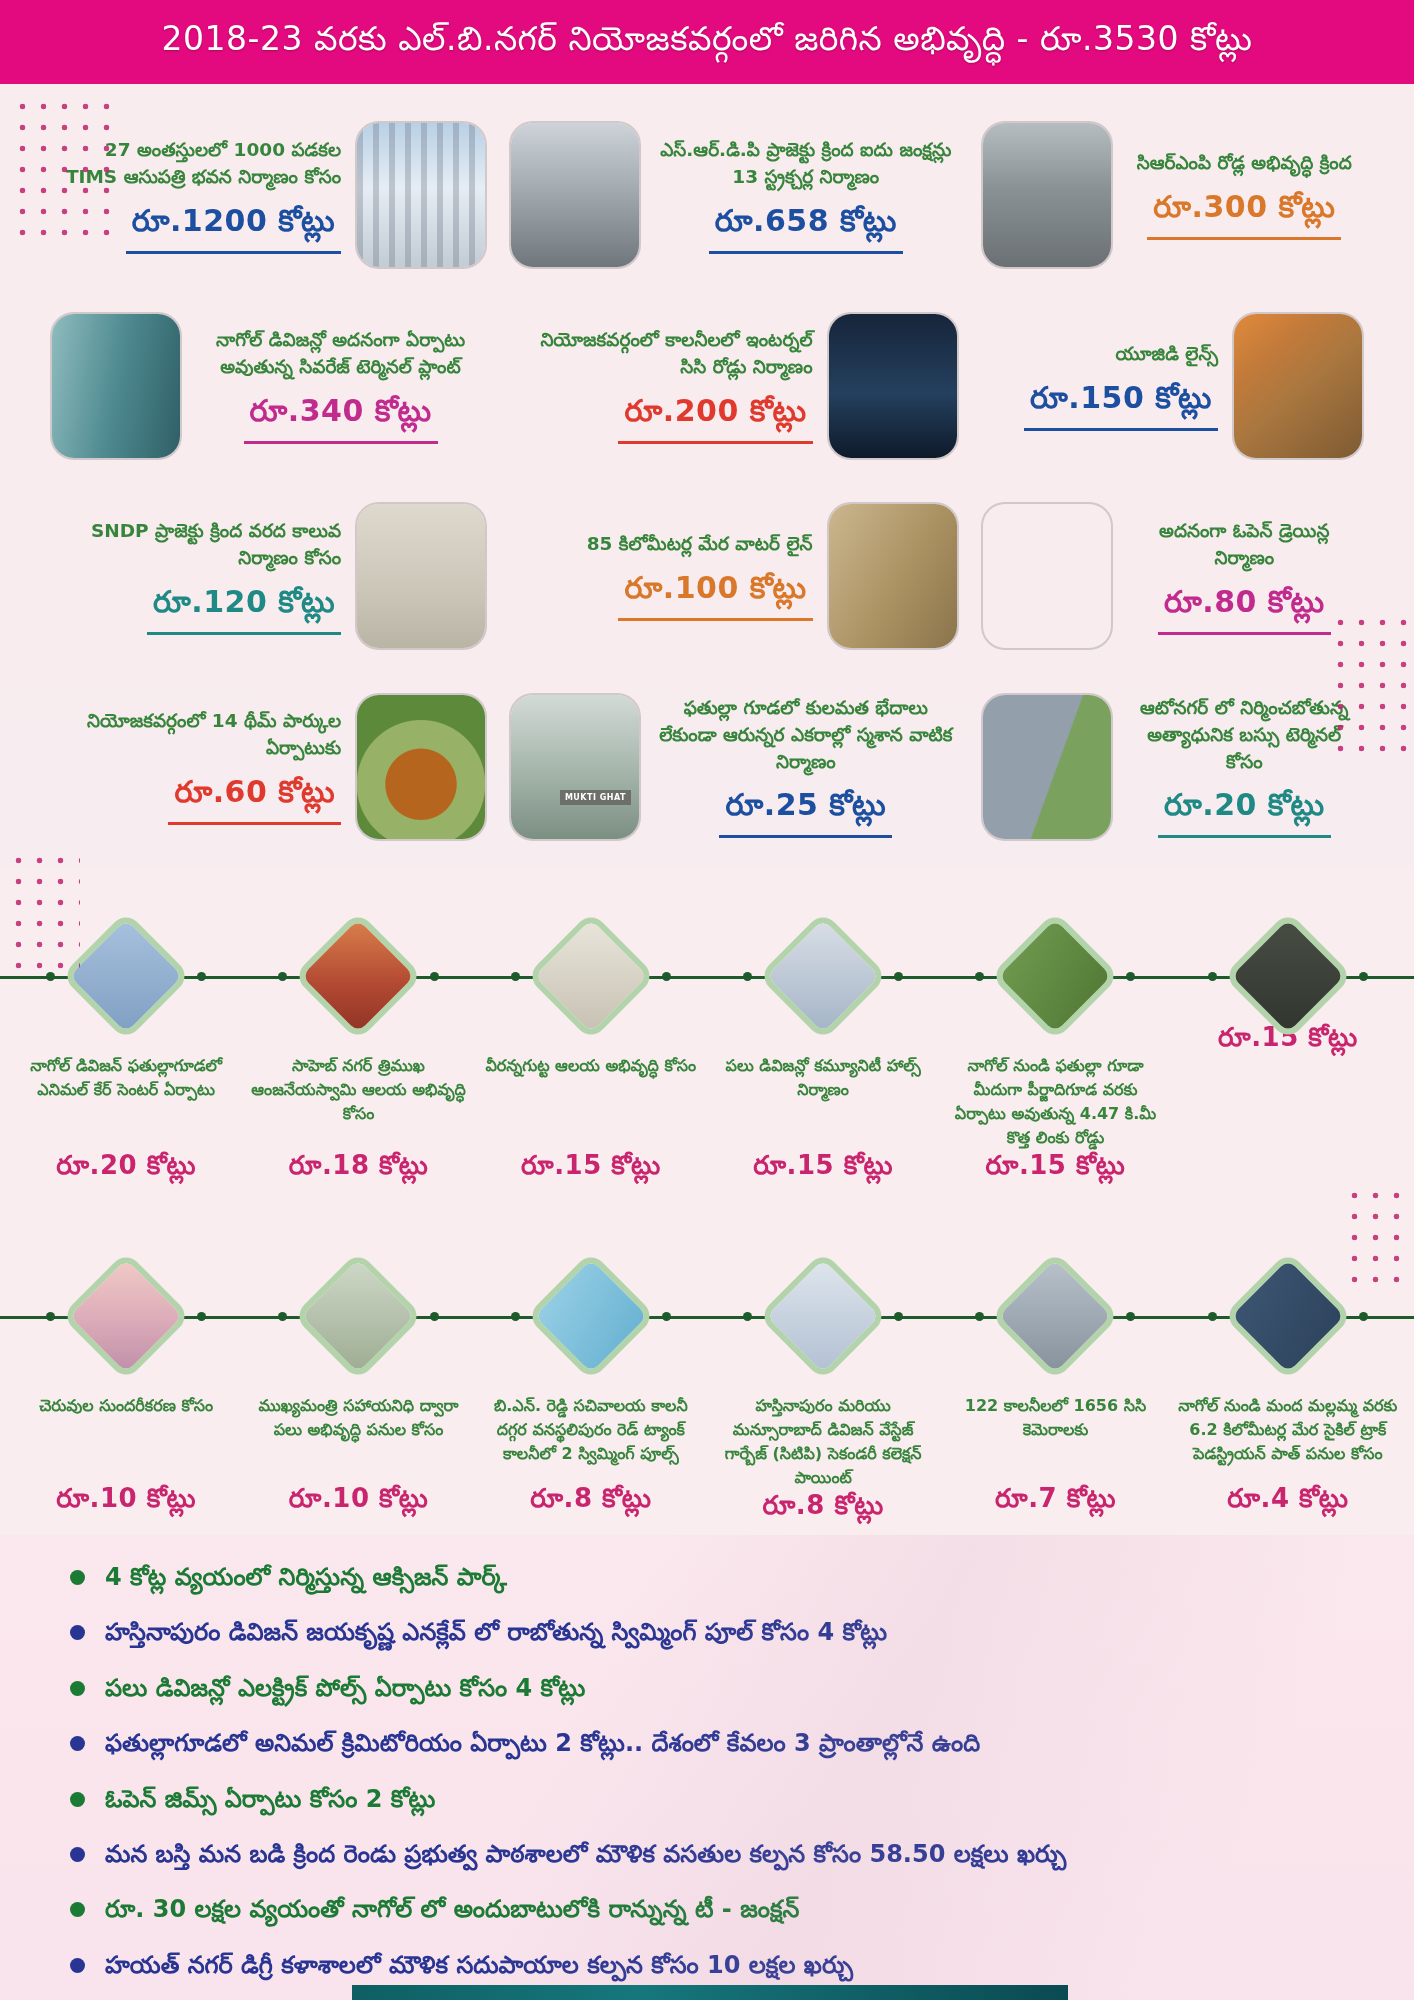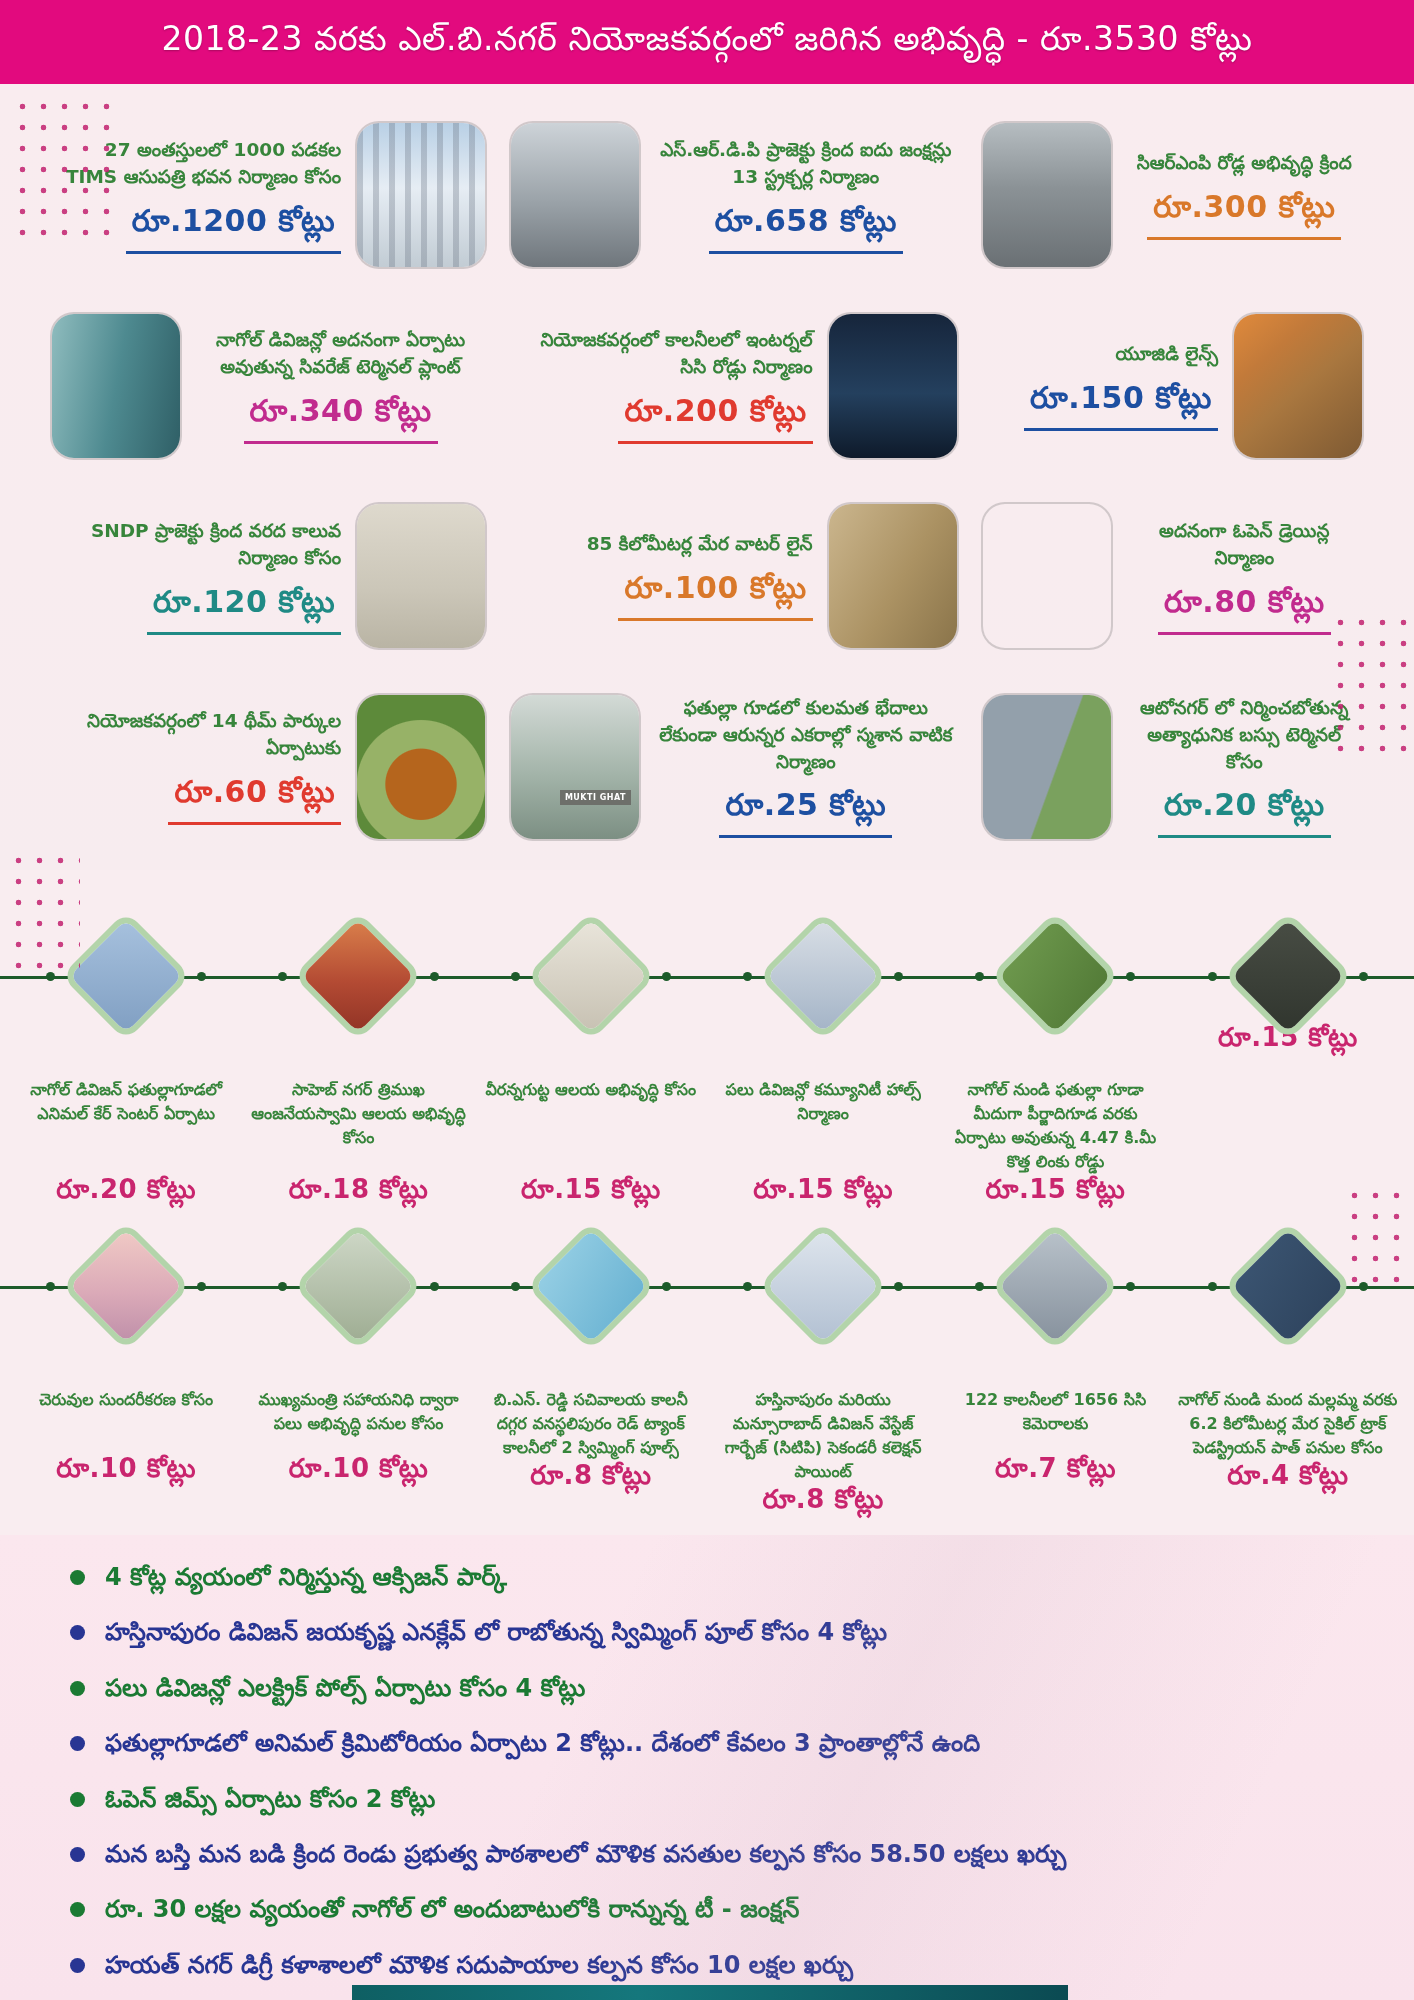--- a/index.html
+++ b/index.html
@@ -45,29 +45,29 @@
   .p7{background:linear-gradient(180deg,#ded9cd 0%,#cbc6b8 60%,#b9b4a4 100%)}
   .p8{background:linear-gradient(120deg,#cbb68e 0%,#ab9263 55%,#8a744a 100%)}
   .p9{background:linear-gradient(120deg,#b7a486 0%,#9c886 45%,#8f7a58 100%)}
   .p10{background:radial-gradient(circle at 50% 62%,#b5651d 0 32%,#97b267 33% 58%,#5d8a3a 59% 100%)}
   .p11{background:linear-gradient(180deg,#d3dad6 0%,#a3b4a9 55%,#7c8f83 100%)}
   .p12{background:linear-gradient(110deg,#93a0ab 0 55%,#7aa15e 56% 100%)}
 
   
   .trow{position:absolute;left:0;width:100%;display:flex;padding:0 10px;z-index:2}
   .trow1{top:880px;height:352px}
-  .trow2{top:1190px;height:300px}
+  .trow2{top:1220px;height:300px}
   .tline{position:absolute;left:0;width:100%;height:3px;background:#1d5b2a;top:96px;z-index:1}
   .ms{flex:1;display:flex;flex-direction:column;align-items:center;position:relative;min-width:0;padding:0 6px}
   .ms::before,.ms::after{content:"";position:absolute;top:92px;width:9px;height:9px;border-radius:50%;background:#1d5b2a;z-index:1}
   .ms::before{left:calc(50% - 80px)}
   .ms::after{right:calc(50% - 80px)}
   .diamond{width:92px;height:92px;margin-top:50px;transform:rotate(45deg);border:6px solid #b3d4aa;border-radius:16px;overflow:hidden;background:#fff;position:relative;z-index:2;flex:none}
   .diamond .ph{position:absolute;inset:-26px;transform:rotate(-45deg)}
-  .ms-desc{margin-top:56px;height:96px;width:100%;color:#37853b;font-size:16px;font-weight:bold;line-height:1.5;text-align:center;display:flex;align-items:flex-start;justify-content:center}
+  .ms-desc{margin-top:32px;height:96px;width:100%;color:#37853b;font-size:16px;font-weight:bold;line-height:1.5;text-align:center;display:flex;align-items:flex-start;justify-content:center}
   .ms-amt{font-size:26px;font-weight:bold;color:#c9256e;letter-spacing:.5px;white-space:nowrap}
   .m1{background:linear-gradient(180deg,#aac4e0,#7d9cc0)}
   .m2{background:linear-gradient(180deg,#e0884f 0%,#b34a33 55%,#8a2f23 100%)}
   .m3{background:linear-gradient(180deg,#ece8de 0%,#c4beaf 100%)}
   .m4{background:linear-gradient(180deg,#dde2e8 0%,#9fb0c4 100%)}
   .m5{background:linear-gradient(120deg,#77a355 0%,#49702f 100%)}
   .m6{background:linear-gradient(180deg,#4a4f46 0%,#2e332c 100%)}
   .m7{background:linear-gradient(180deg,#f4cfc7 0%,#dbaab8 55%,#b98aa6 100%)}
   .m8{background:linear-gradient(180deg,#d2dbcb 0%,#9aa98e 100%)}
   .m9{background:linear-gradient(120deg,#a5d8ea 0%,#5aa9cc 100%)}

